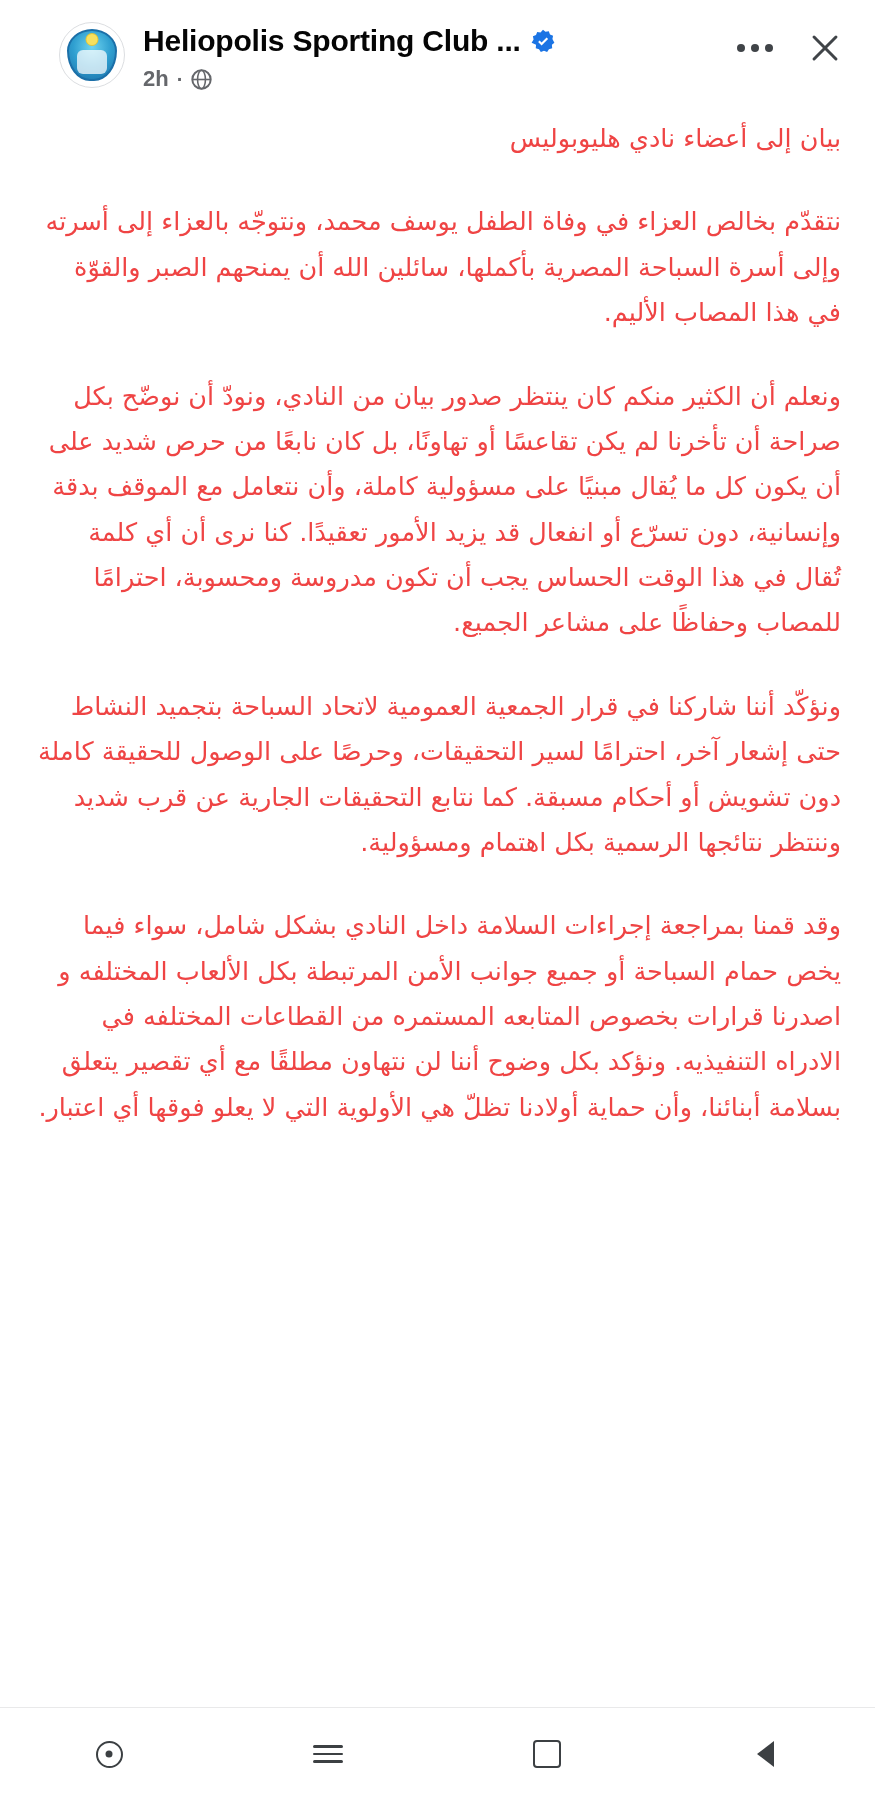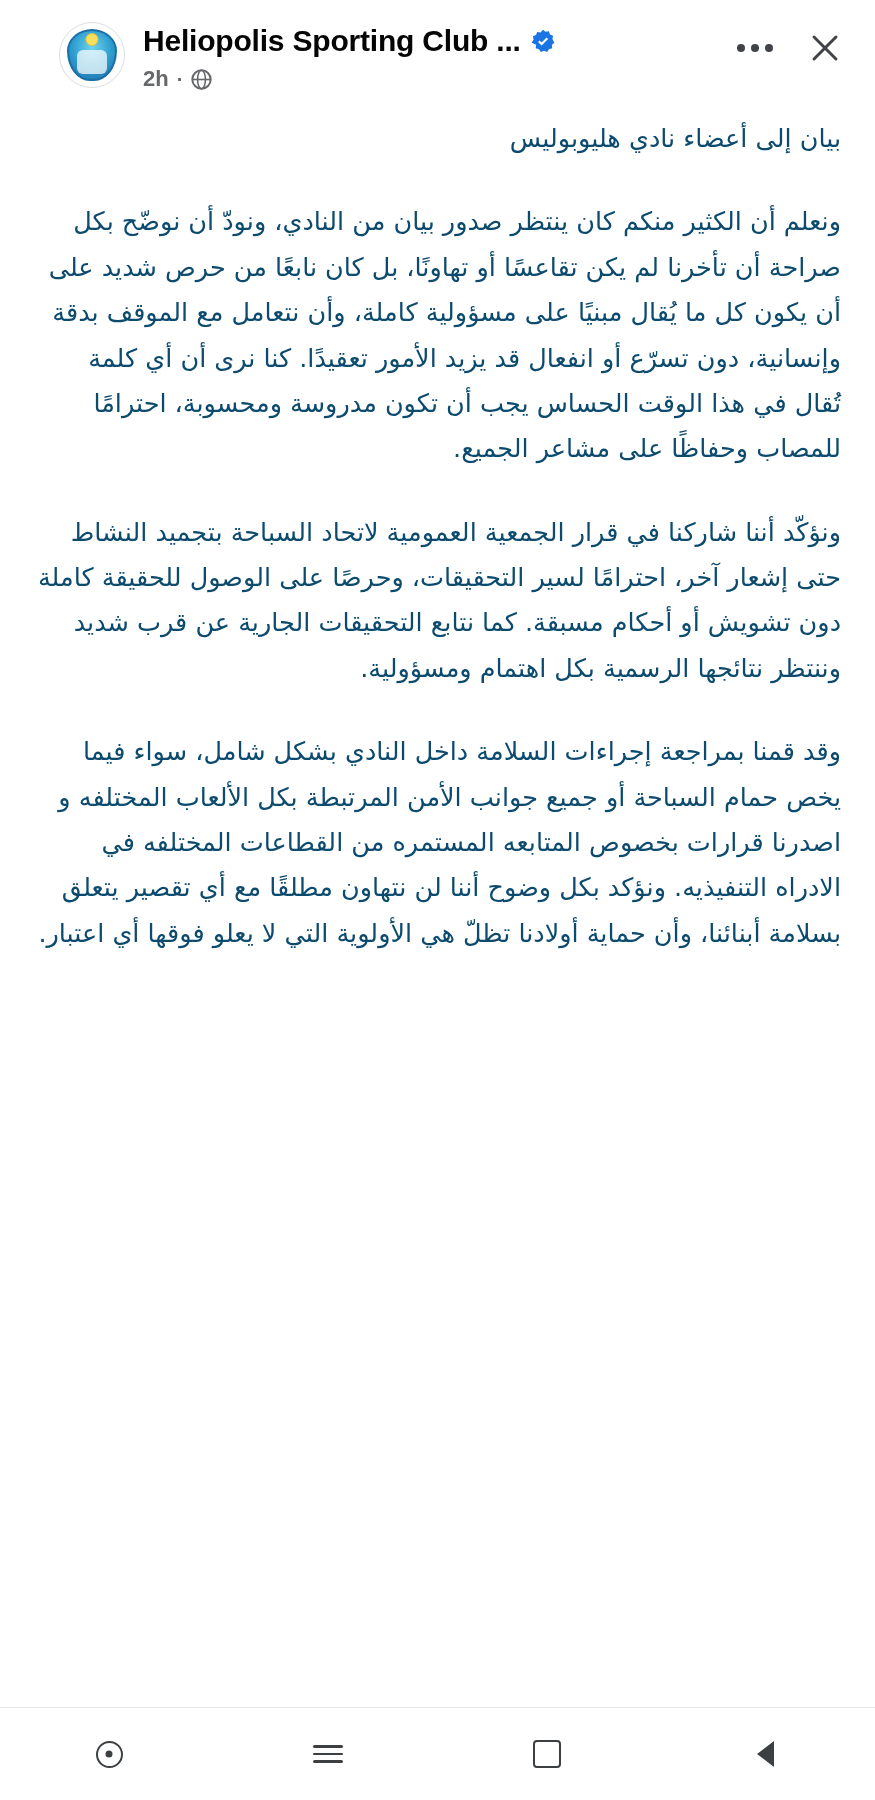--- a/index.html
+++ b/index.html
@@ -158,21 +158,21 @@
   
   .post-body {
     padding: 18px 34px 0 34px;
     direction: rtl;
     text-align: right;
   }
   .post-body p {
     margin: 0 0 38px 0;
     font-size: 25.5px;
     line-height: 1.78;
-    color: #0c4a6e;
+    color: #ef4444;
     font-family: "DejaVu Sans", "Liberation Sans", sans-serif;
     font-weight: normal;
   }
   .post-body p:last-child { margin-bottom: 0; }
 
   
   .nav-bar {
     position: absolute;
     left: 0;
     right: 0;
@@ -262,20 +262,21 @@
       <i></i>
         <i></i>
         <i></i>
     </div>
     <div class="close-btn"></div>
   </div>
 </div>
 
 <div class="post-body">
   <p>بيان إلى أعضاء نادي هليوبوليس</p>
+  <p>نتقدّم بخالص العزاء في وفاة الطفل يوسف محمد، ونتوجّه بالعزاء إلى أسرته وإلى أسرة السباحة المصرية بأكملها، سائلين الله أن يمنحهم الصبر والقوّة في هذا المصاب الأليم.</p>
   <p>ونعلم أن الكثير منكم كان ينتظر صدور بيان من النادي، ونودّ أن نوضّح بكل صراحة أن تأخرنا لم يكن تقاعسًا أو تهاونًا، بل كان نابعًا من حرص شديد على أن يكون كل ما يُقال مبنيًا على مسؤولية كاملة، وأن نتعامل مع الموقف بدقة وإنسانية، دون تسرّع أو انفعال قد يزيد الأمور تعقيدًا. كنا نرى أن أي كلمة تُقال في هذا الوقت الحساس يجب أن تكون مدروسة ومحسوبة، احترامًا للمصاب وحفاظًا على مشاعر الجميع.</p>
   <p>ونؤكّد أننا شاركنا في قرار الجمعية العمومية لاتحاد السباحة بتجميد النشاط حتى إشعار آخر، احترامًا لسير التحقيقات، وحرصًا على الوصول للحقيقة كاملة دون تشويش أو أحكام مسبقة. كما نتابع التحقيقات الجارية عن قرب شديد وننتظر نتائجها الرسمية بكل اهتمام ومسؤولية.</p>
   <p>وقد قمنا بمراجعة إجراءات السلامة داخل النادي بشكل شامل، سواء فيما يخص حمام السباحة أو جميع جوانب الأمن المرتبطة بكل الألعاب المختلفه و اصدرنا قرارات بخصوص المتابعه المستمره من القطاعات المختلفه في الادراه التنفيذيه. ونؤكد بكل وضوح أننا لن نتهاون مطلقًا مع أي تقصير يتعلق بسلامة أبنائنا، وأن حماية أولادنا تظلّ هي الأولوية التي لا يعلو فوقها أي اعتبار.</p>
 </div>
 
 <div class="nav-bar">
   <div class="nav-item">
     <div class="nav-dot"></div>
   </div>
   <div class="nav-item">

